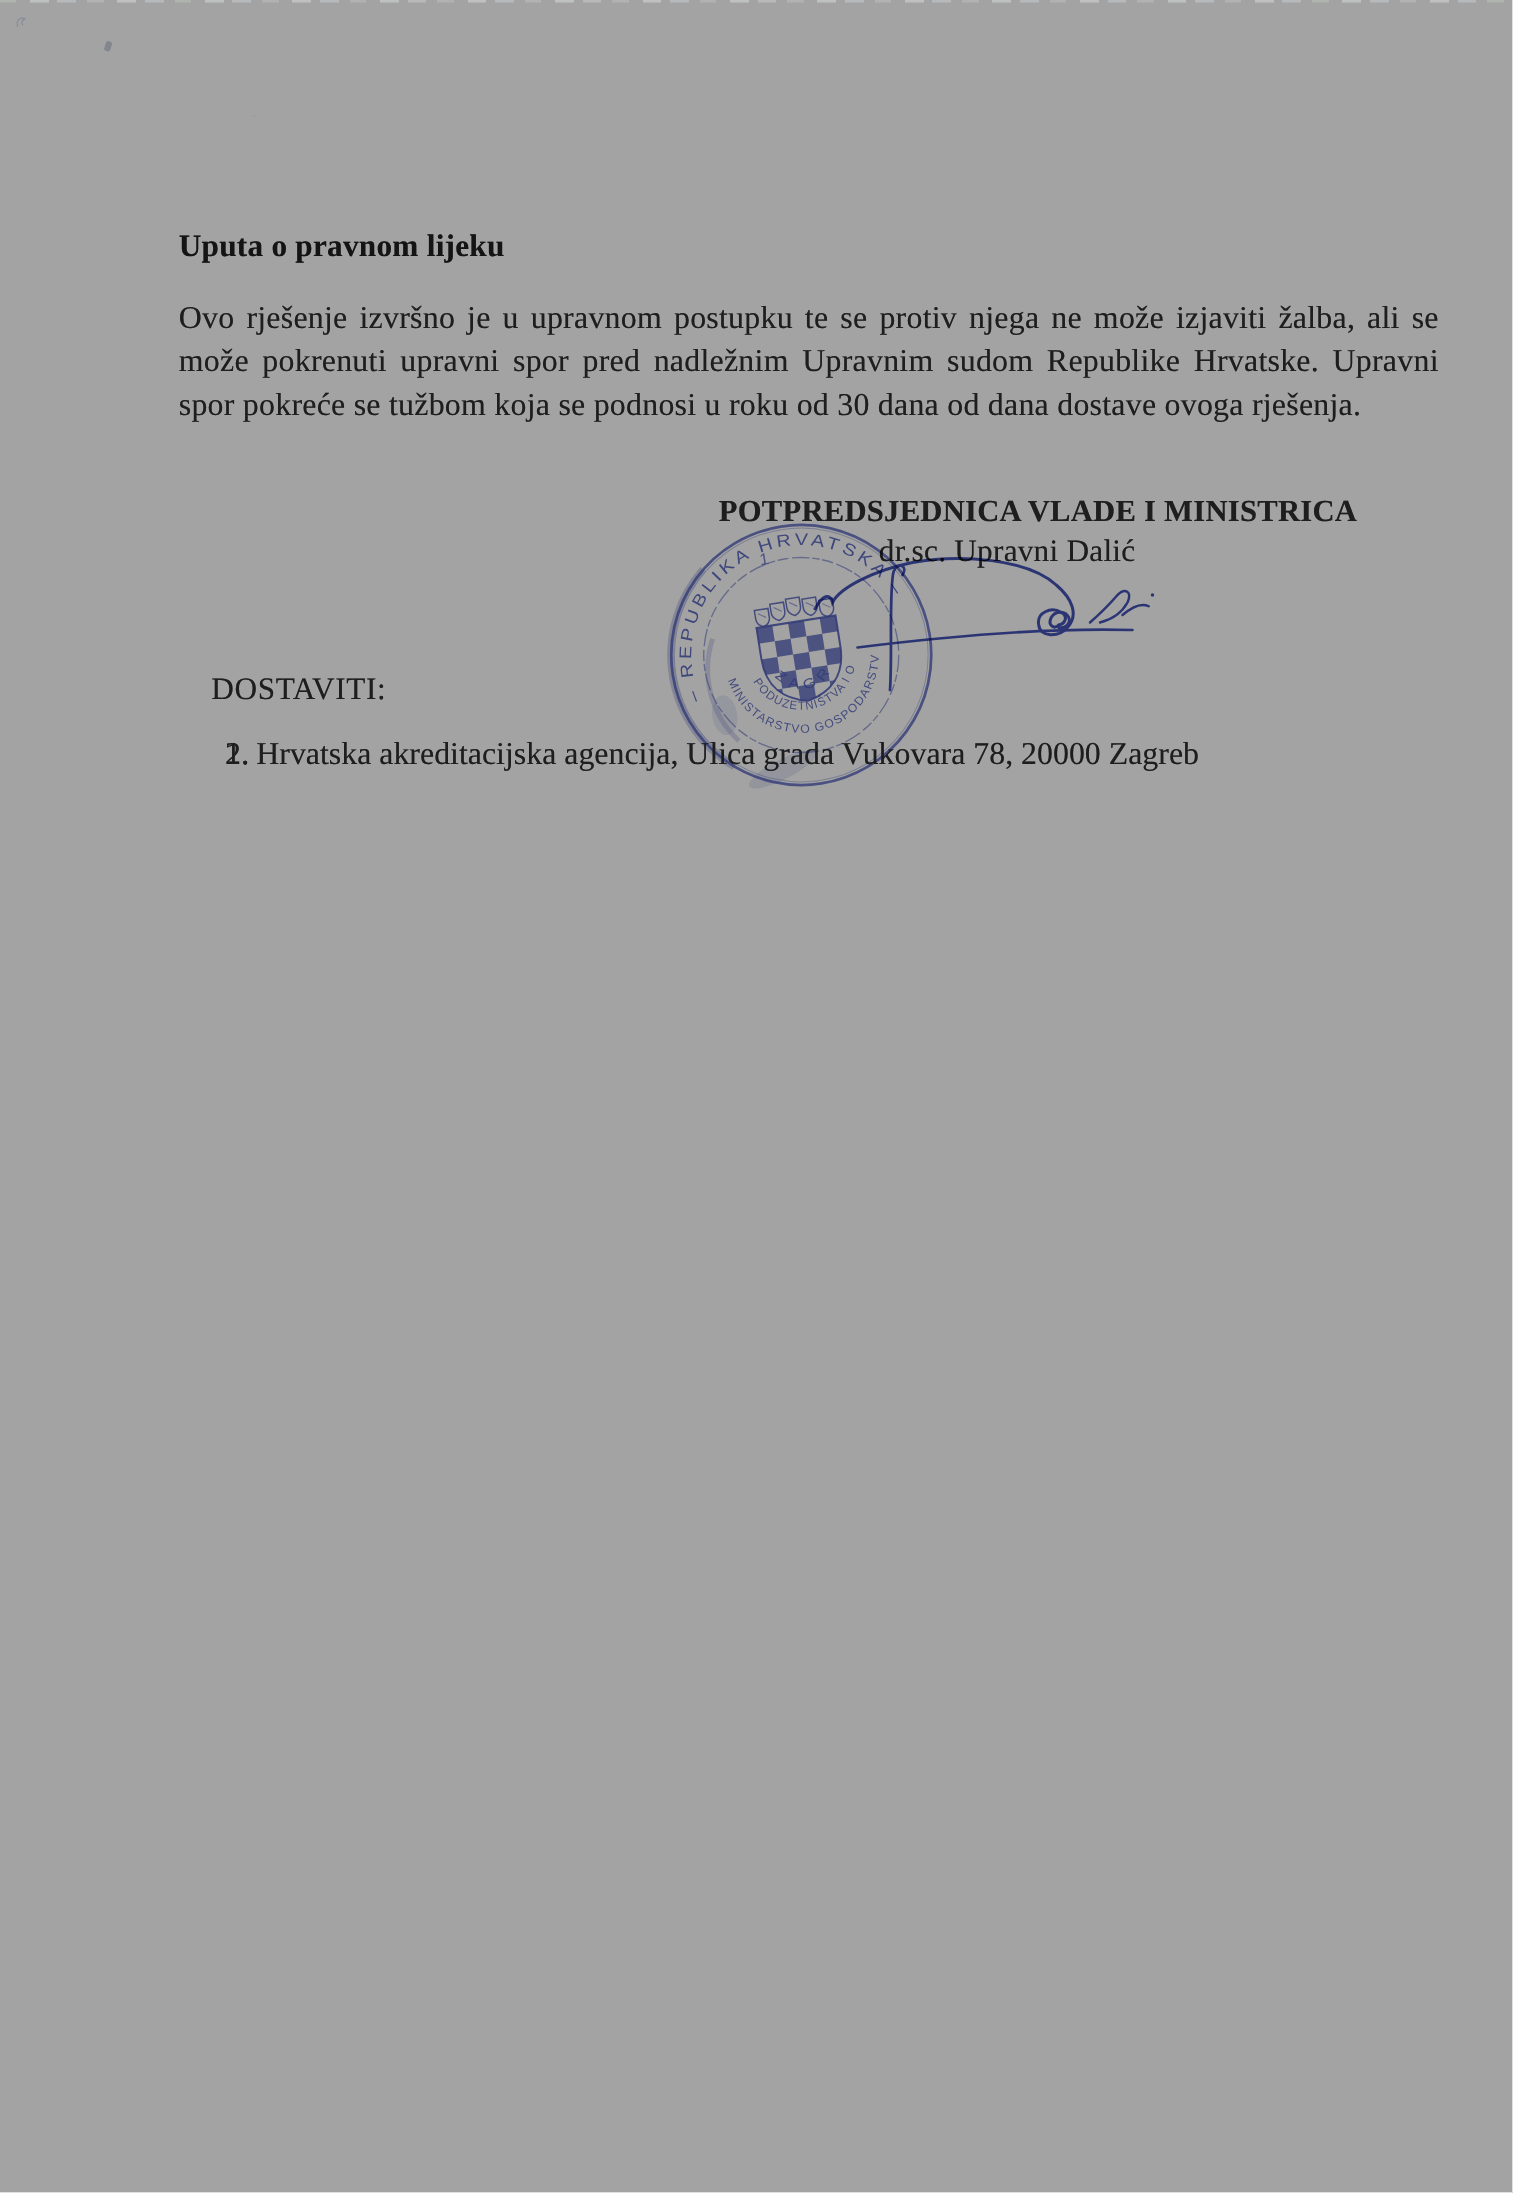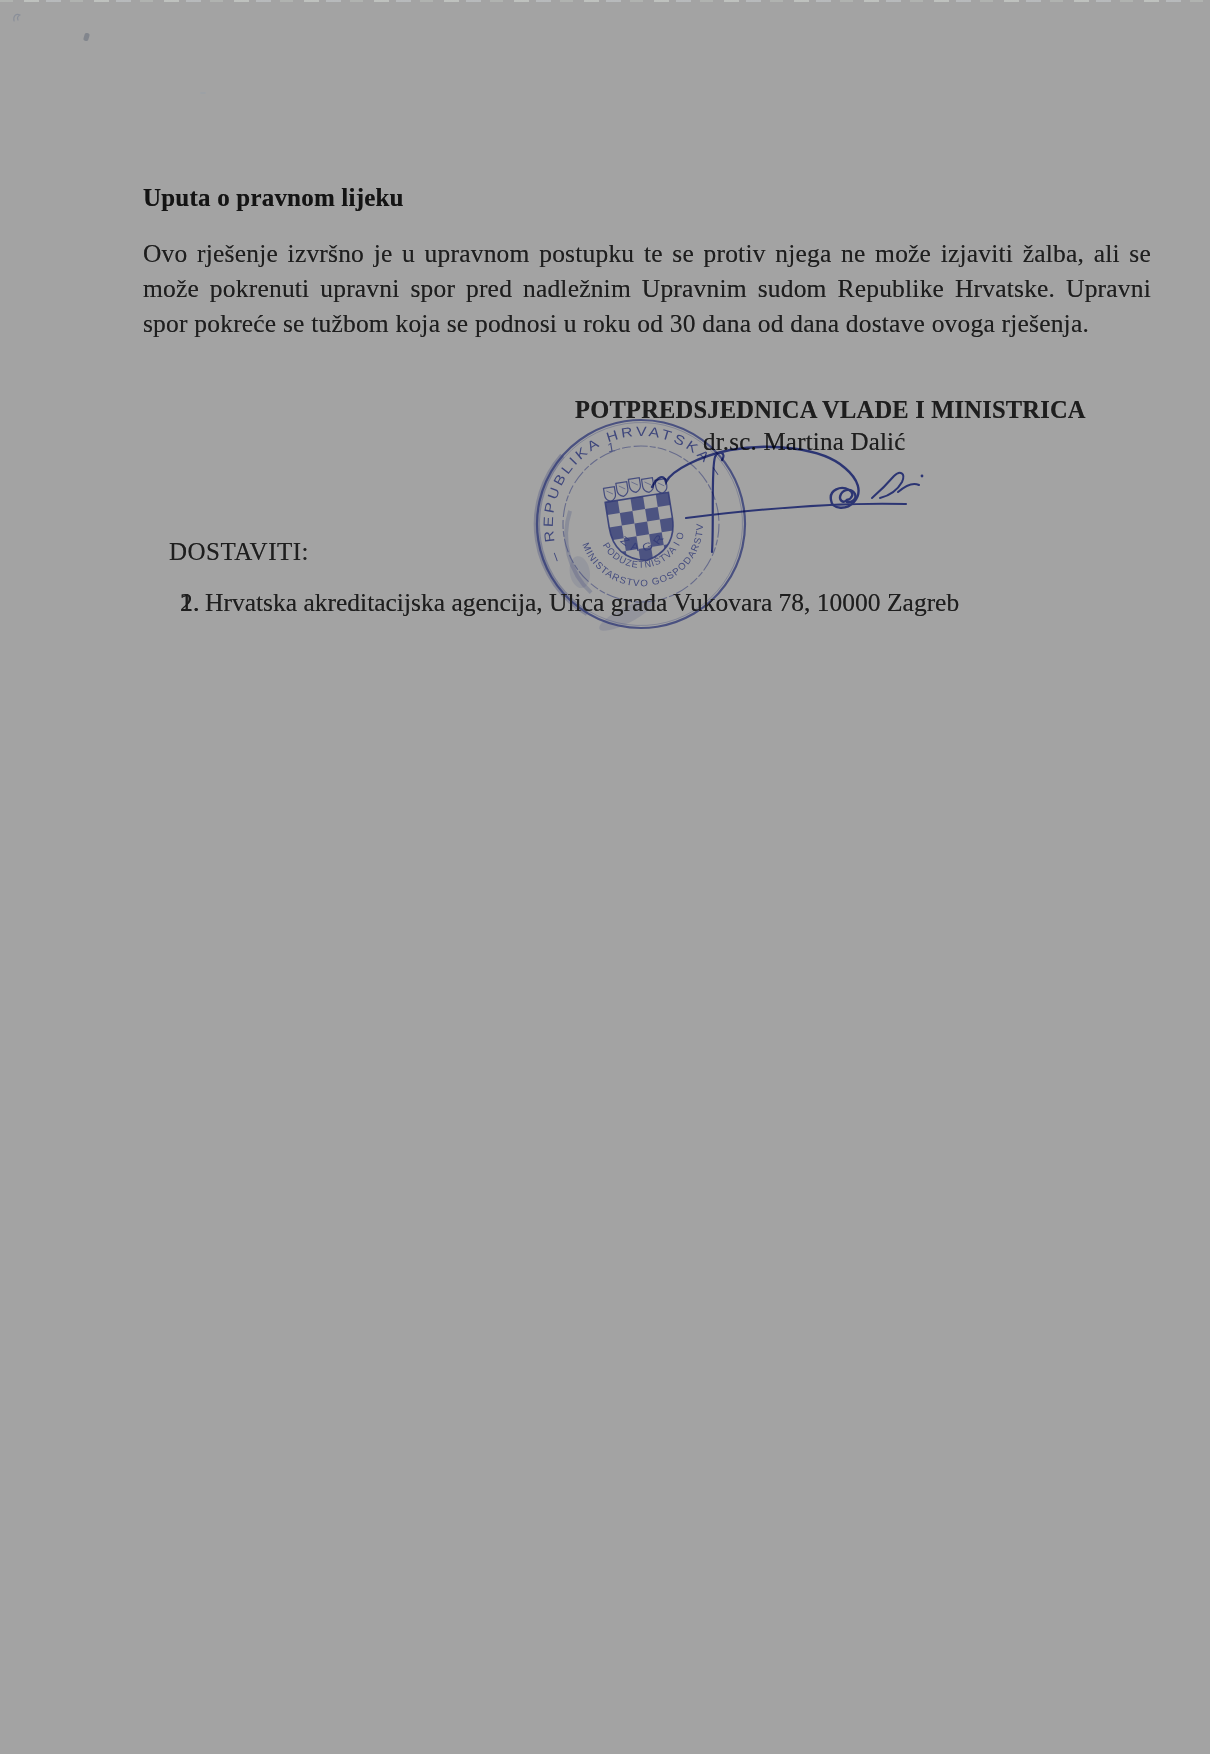--- a/index.html
+++ b/index.html
@@ -60,21 +60,21 @@
   <div class="speck s1"></div>
   <div class="speck s2"></div>
 
   <div class="txt heading">Uputa o pravnom lijeku</div>
 
   <div class="txt bodyline pl1">Ovo rješenje izvršno je u upravnom postupku te se protiv njega ne može izjaviti žalba, ali se</div>
   <div class="txt bodyline pl2">može pokrenuti upravni spor pred nadležnim Upravnim sudom Republike Hrvatske. Upravni</div>
   <div class="txt bodyline pl3 last">spor pokreće se tužbom koja se podnosi u roku od 30 dana od dana dostave ovoga rješenja.</div>
 
   <div class="txt closing-title">POTPREDSJEDNICA VLADE I MINISTRICA</div>
-  <div class="txt closing-name">dr.sc. Martina Dalić</div>
+  <div class="txt closing-name">dr.sc. Upravni Dalić</div>
 
   <svg class="stamp-svg" width="260" height="260" viewBox="0 0 260 260">
     <g transform="rotate(-9 130 130)" stroke="#4150b5" fill="none">
       <circle cx="130" cy="130" r="104" stroke-width="2.2" opacity=".8"></circle>
       <circle cx="130" cy="130" r="101.5" stroke-width=".8" opacity=".35"></circle>
       <circle cx="130" cy="130" r="78" stroke-width="1.1" opacity=".55" stroke-dasharray="9 3 14 2 6 2"></circle>
 
       <path d="M 63,210 A 104 104 0 0 1 63,50" stroke-width="5.5" opacity=".28"></path>
       <path d="M 70,190 A 78 78 0 0 1 62,106" stroke-width="4" opacity=".22"></path>
       <ellipse cx="101" cy="218" rx="30" ry="8" transform="rotate(-18 101 218)" fill="#4150b5" stroke="none" opacity=".14"></ellipse>
@@ -147,17 +147,17 @@
   </svg>
 
   <div class="txt dostaviti">DOSTAVITI:</div>
 
   <div class="dist-list">
     <div class="dist-item">
       <span class="dist-marker txt" style="position:absolute">1.</span>
     </div>
     <div class="dist-item">
       <span class="dist-marker txt" style="position:absolute">2.</span>
-      <div class="dist-line">Hrvatska akreditacijska agencija, Ulica grada Vukovara 78, 10000 Zagreb</div>
+      <div class="dist-line">Hrvatska akreditacijska agencija, Ulica grada Vukovara 78, 20000 Zagreb</div>
     </div>
   </div>
 
 </div>
 
 </body></html>

